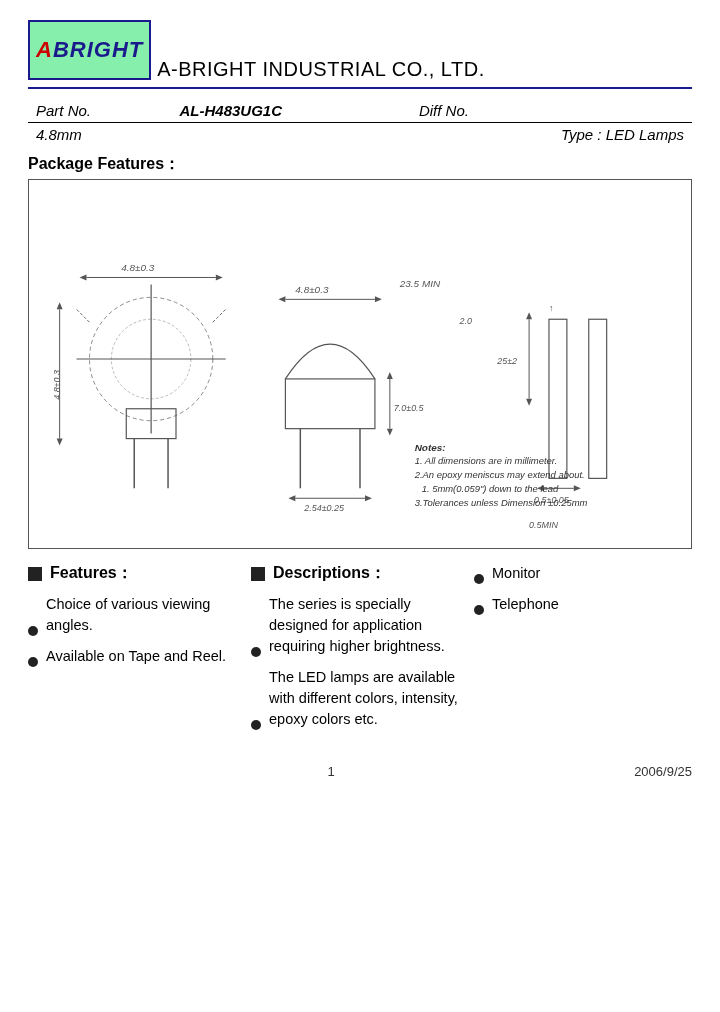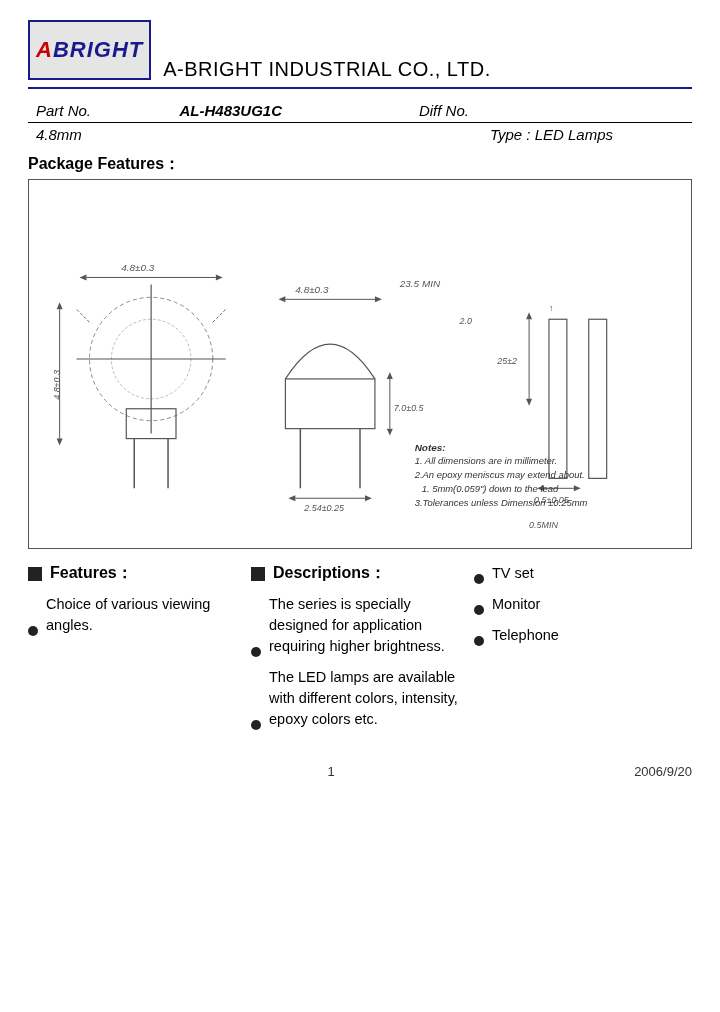--- a/index.html
+++ b/index.html
@@ -19,22 +19,22 @@
       align-items: center;
       padding-bottom: 6px;
       border-bottom: 2.5px solid #1a1a8c;
       margin-bottom: 10px;
     }
     .logo-box {
       display: inline-flex;
       align-items: center;
       border: 2.5px solid #1a1a8c;
       padding: 15px 6px;
-      margin-right: 12px;
-      background: #e5e5e5;
+      margin-right: 6px;
+      background: #86efac;
     }
     .logo-text {
       font-size: 22px;
       font-weight: 900;
       font-style: italic;
       color: #1a1a8c;
       letter-spacing: 1px;
     }
     .logo-text .red { color: #cc0000; }
     .company-name {
@@ -56,21 +56,21 @@
       padding: 3px 8px;
       font-size: 15px;
     }
     .part-table .top-row td {
       border-bottom: 1.5px solid #000;
     }
     .part-no-label { font-size: 16px; }
     .part-no-value { font-size: 20px; font-weight: bold; }
     .diff-label { font-size: 16px; }
     .size-value { font-size: 18px; font-weight: 500; }
-    .type-value { font-size: 18px; font-weight: 500; text-align: center; }
+    .type-value { font-size: 18px; font-weight: 500; text-align: right; }
 
     
     .package-label {
       font-size: 16px;
       font-weight: bold;
       margin: 6px 0 4px 0;
     }
 
     
     .diagram-box {
@@ -251,51 +251,51 @@
 
   <div class="col">
     <div class="col-header">
       <span class="square-bullet"></span>
       <span>Features：</span>
     </div>
     <div class="bullet-item">
       <span class="circle-bullet"></span>
       <span>Choice of various viewing angles.</span>
     </div>
+    <div class="bullet-item">
+      <span class="circle-bullet"></span>
+      <span>Available on Tape and Reel.</span>
+    </div>
   </div>
 
   <div class="col">
     <div class="col-header">
       <span class="square-bullet"></span>
       <span>Descriptions：</span>
     </div>
     <div class="bullet-item">
       <span class="circle-bullet"></span>
       <span>The series is specially designed for application requiring higher brightness.</span>
     </div>
     <div class="bullet-item">
       <span class="circle-bullet"></span>
       <span>The LED lamps are available with different colors, intensity, epoxy colors etc.</span>
     </div>
   </div>
 
   <div class="col">
     <div class="bullet-item">
       <span class="circle-bullet"></span>
-      <span>TV set</span>
-    </div>
-    <div class="bullet-item">
-      <span class="circle-bullet"></span>
       <span>Monitor</span>
     </div>
     <div class="bullet-item">
       <span class="circle-bullet"></span>
       <span>Telephone</span>
     </div>
   </div>
 
 </div>
 
 <div class="footer">
   <span></span>
   <span>1</span>
-  <span>2006/9/20</span>
+  <span>2006/9/25</span>
 </div>
 
 </body></html>

